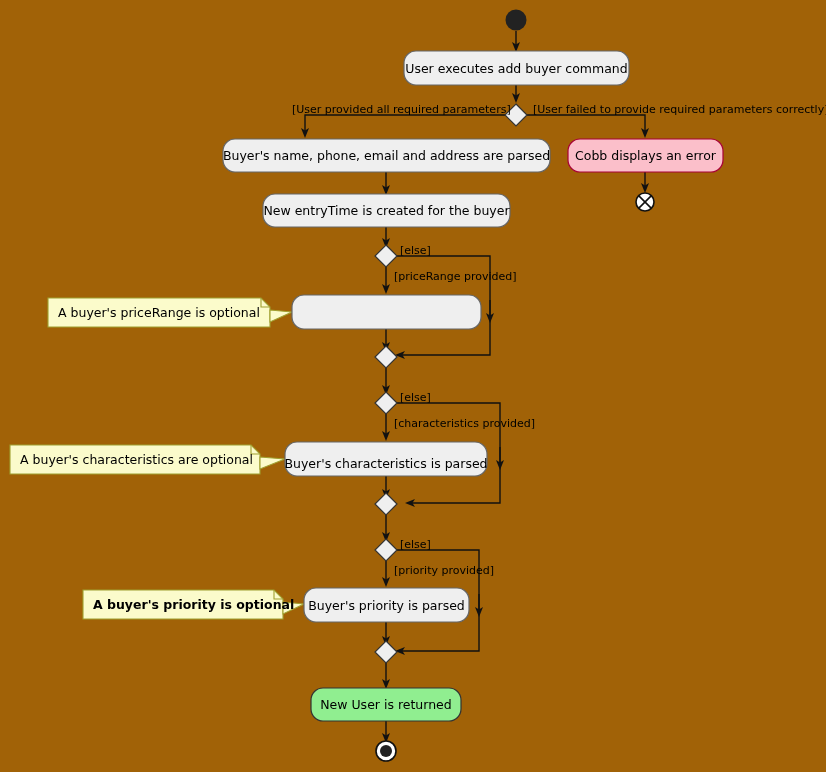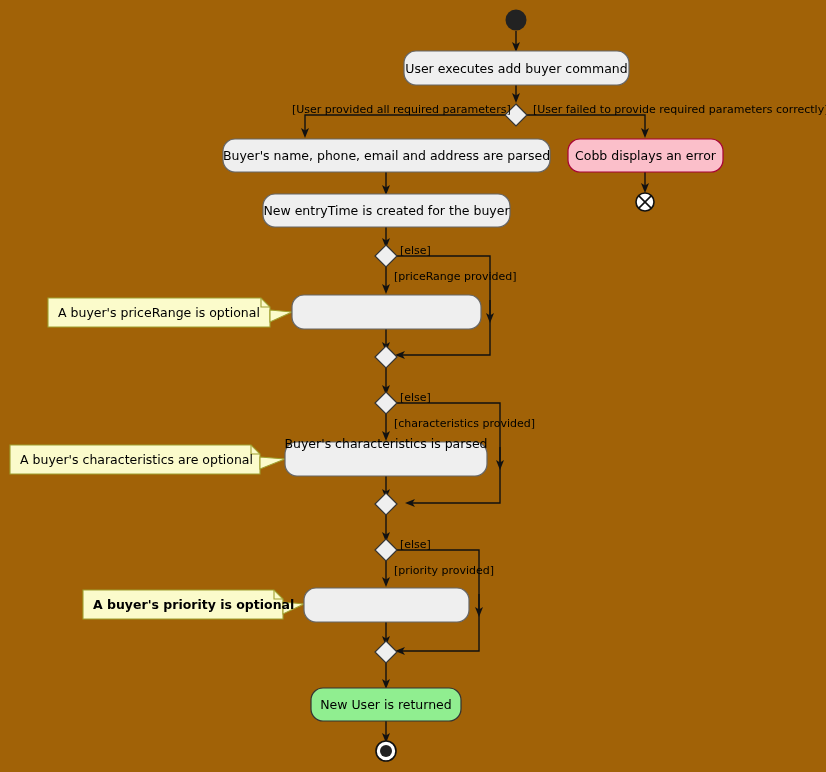--- a/index.html
+++ b/index.html
@@ -171,22 +171,23 @@
 
   <div class="node-label" style="left:404px; top:51px; width:225px; height:34px;">User executes add buyer command</div>
 
   <div class="node-label" style="left:223px; top:139px; width:327px; height:33px;">Buyer's name, phone, email and address are parsed</div>
 
   <div class="node-label" style="left:568px; top:139px; width:155px; height:33px;">Cobb displays an error</div>
 
   <div class="node-label" style="left:263px; top:194px; width:247px; height:33px;">New entryTime is created for the buyer</div>
 
 
-  <div class="node-label" style="left:285px; top:426px; width:202px; height:34px;">Buyer's characteristics is parsed</div>
-
+  <div class="node-label" style="left:285px; top:446px; width:202px; height:34px;">Buyer's characteristics is parsed</div>
+
+  <div class="node-label" style="left:304px; top:588px; width:165px; height:34px;">Buyer's priority is parsed</div>
 
   <div class="node-label" style="left:311px; top:688px; width:150px; height:33px;">New User is returned</div>
 
   <div class="edge-label" style="left:292px; top:103px;">[User provided all required parameters]</div>
 
   <div class="edge-label" style="left:533px; top:103px;">[User failed to provide required parameters correctly]</div>
 
   <div class="edge-label" style="left:400px; top:244px;">[else]</div>
 
   <div class="edge-label" style="left:394px; top:270px;">[priceRange provided]</div>

